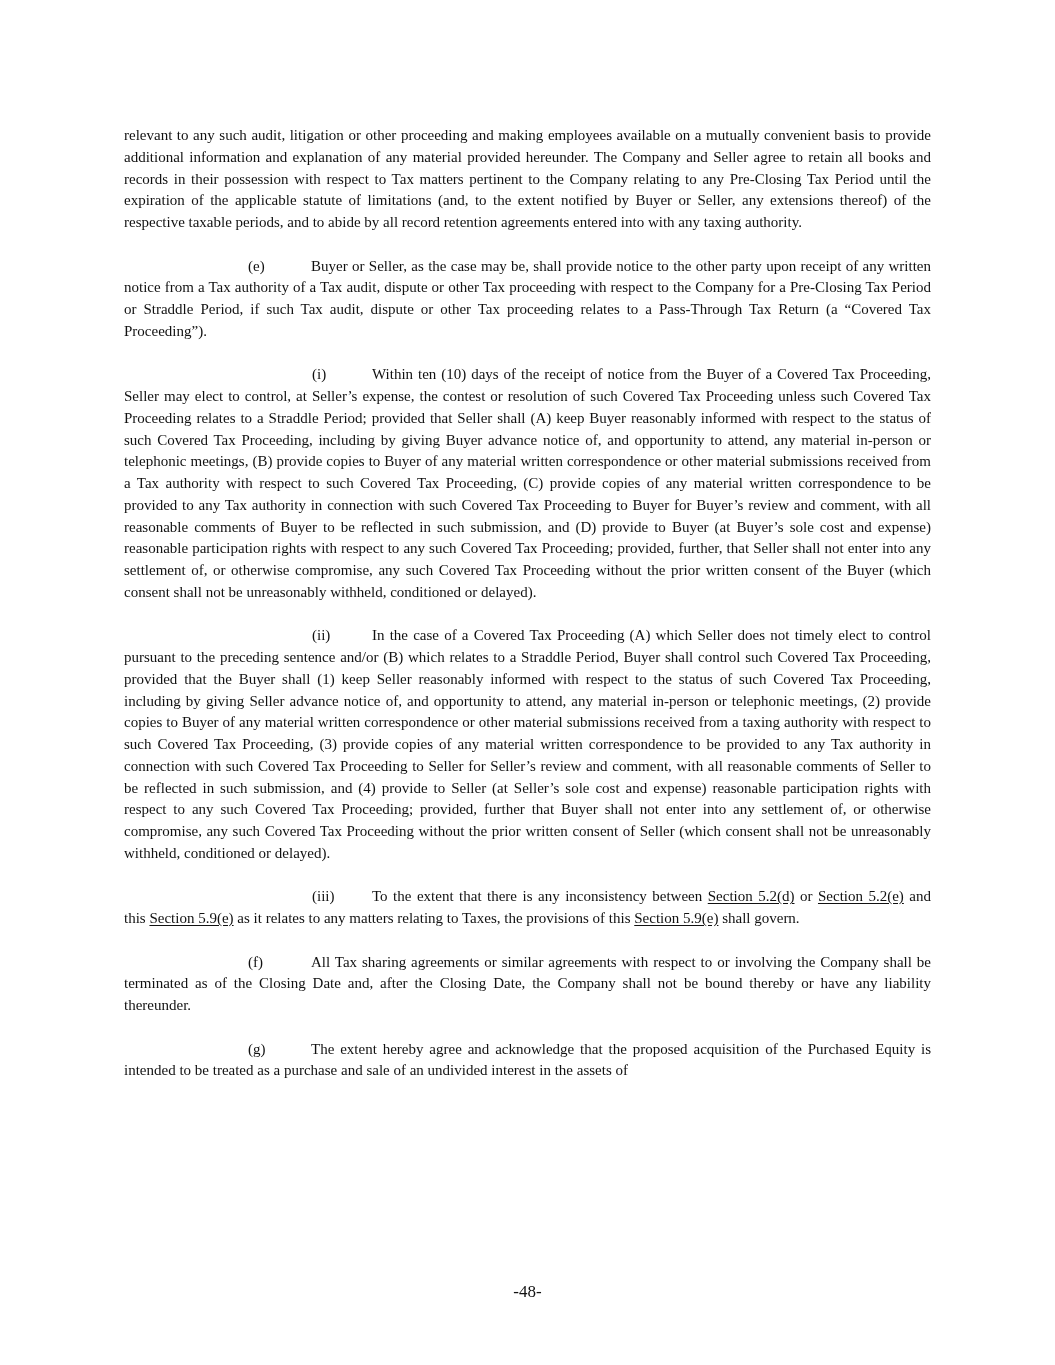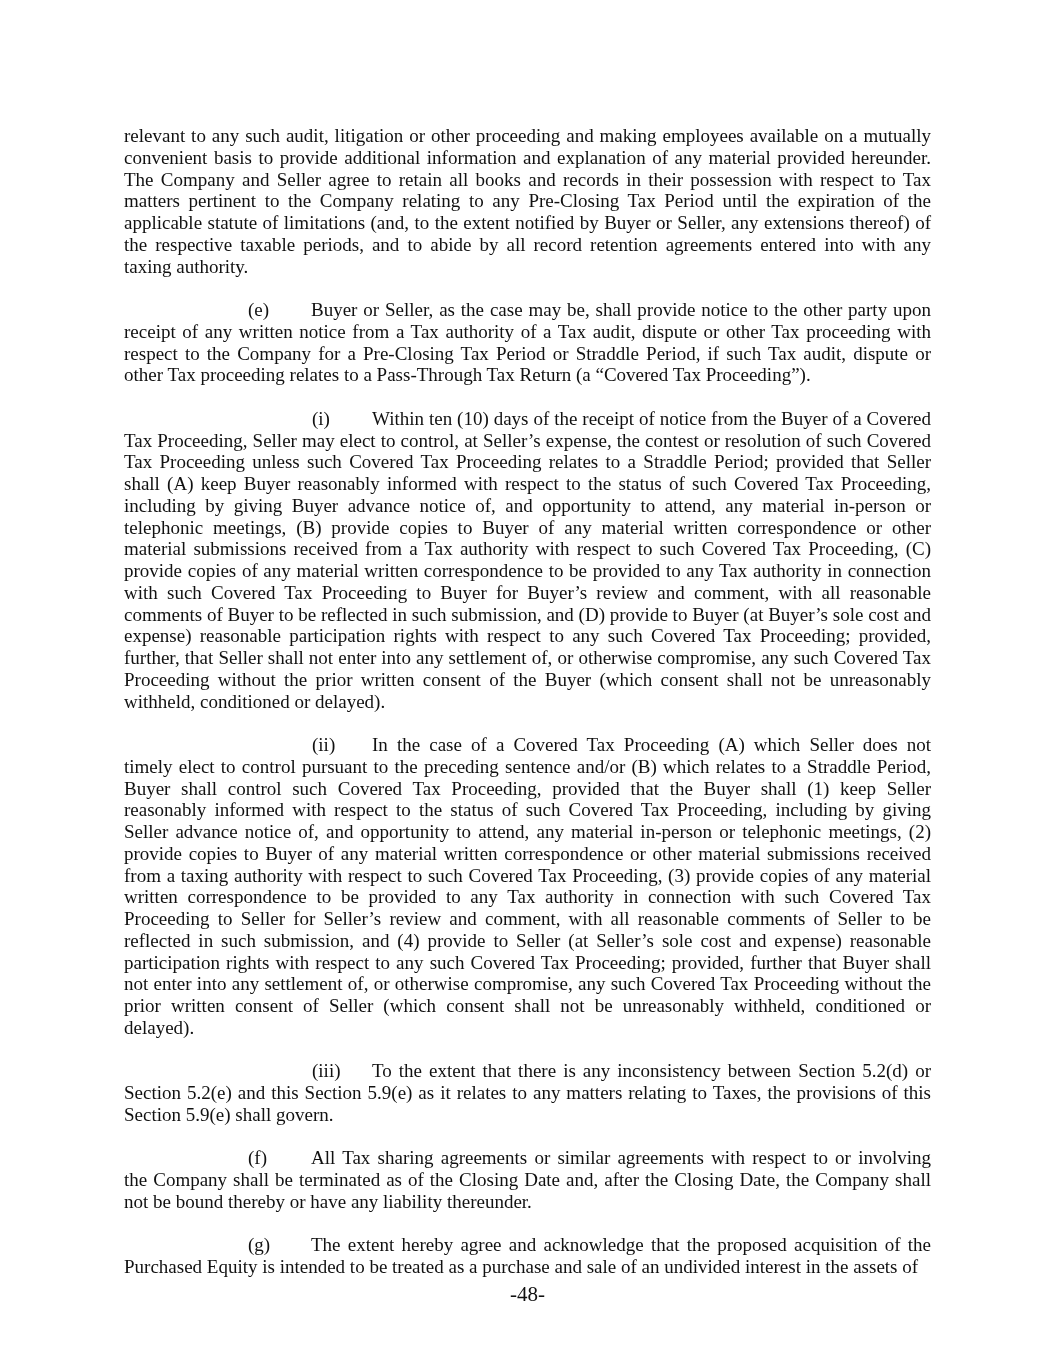--- a/index.html
+++ b/index.html
@@ -1,33 +1,33 @@
 <!DOCTYPE html>
 <html><head>
 <meta charset="utf-8">
 <style>
   html, body { margin: 0; padding: 0; background: #ffffff; }
   body { width: 1055px; height: 1365px; position: relative; overflow: hidden; }
   .page {
     position: absolute; left: 124px; top: 125px; width: 807px;
     font-family: "Liberation Serif", "DejaVu Serif", serif;
-    font-size: 19px; line-height: 21.75px; color: #111111;
+    font-size: 15px; line-height: 21.75px; color: #111111;
     text-align: justify;
   }
   .para { margin: 0 0 21.75px 0; }
   .para.first { margin-top: 0; }
   .lvl1 { text-indent: 124px; }
   .lvl2 { text-indent: 188px; margin-top: 16px; }
   .num { display: inline-block; text-indent: 0; }
   .lvl1 .num { width: 63px; }
   .lvl2 .num { width: 60px; }
-  .xref { text-underline-offset: 2px; }
+  .xref { text-decoration: underline; text-underline-offset: 2px; }
   .footer {
     position: absolute; left: 0; width: 1055px; top: 1282px; text-align: center;
-    font-family: "Liberation Serif", "DejaVu Serif", serif; font-size: 21px; color: #111111;
+    font-family: "Liberation Serif", "DejaVu Serif", serif; font-size: 17px; color: #111111;
   }
 </style>
 </head>
 <body>
 
 <div class="page">
   <p class="para first">relevant to any such audit, litigation or other proceeding and making employees available on a mutually convenient basis to provide additional information and explanation of any material provided hereunder. The Company and Seller agree to retain all books and records in their possession with respect to Tax matters pertinent to the Company relating to any Pre-Closing Tax Period until the expiration of the applicable statute of limitations (and, to the extent notified by Buyer or Seller, any extensions thereof) of the respective taxable periods, and to abide by all record retention agreements entered into with any taxing authority.</p>
 
   <p class="para lvl1"><span class="num">(e)</span><span>Buyer or Seller, as the case may be, shall provide notice to the other party upon receipt of any written notice from a Tax authority of a Tax audit, dispute or other Tax proceeding with respect to the Company for a Pre-Closing Tax Period or Straddle Period, if such Tax audit, dispute or other Tax proceeding relates to a Pass-Through Tax Return (a “Covered Tax Proceeding”).</span></p>
 

